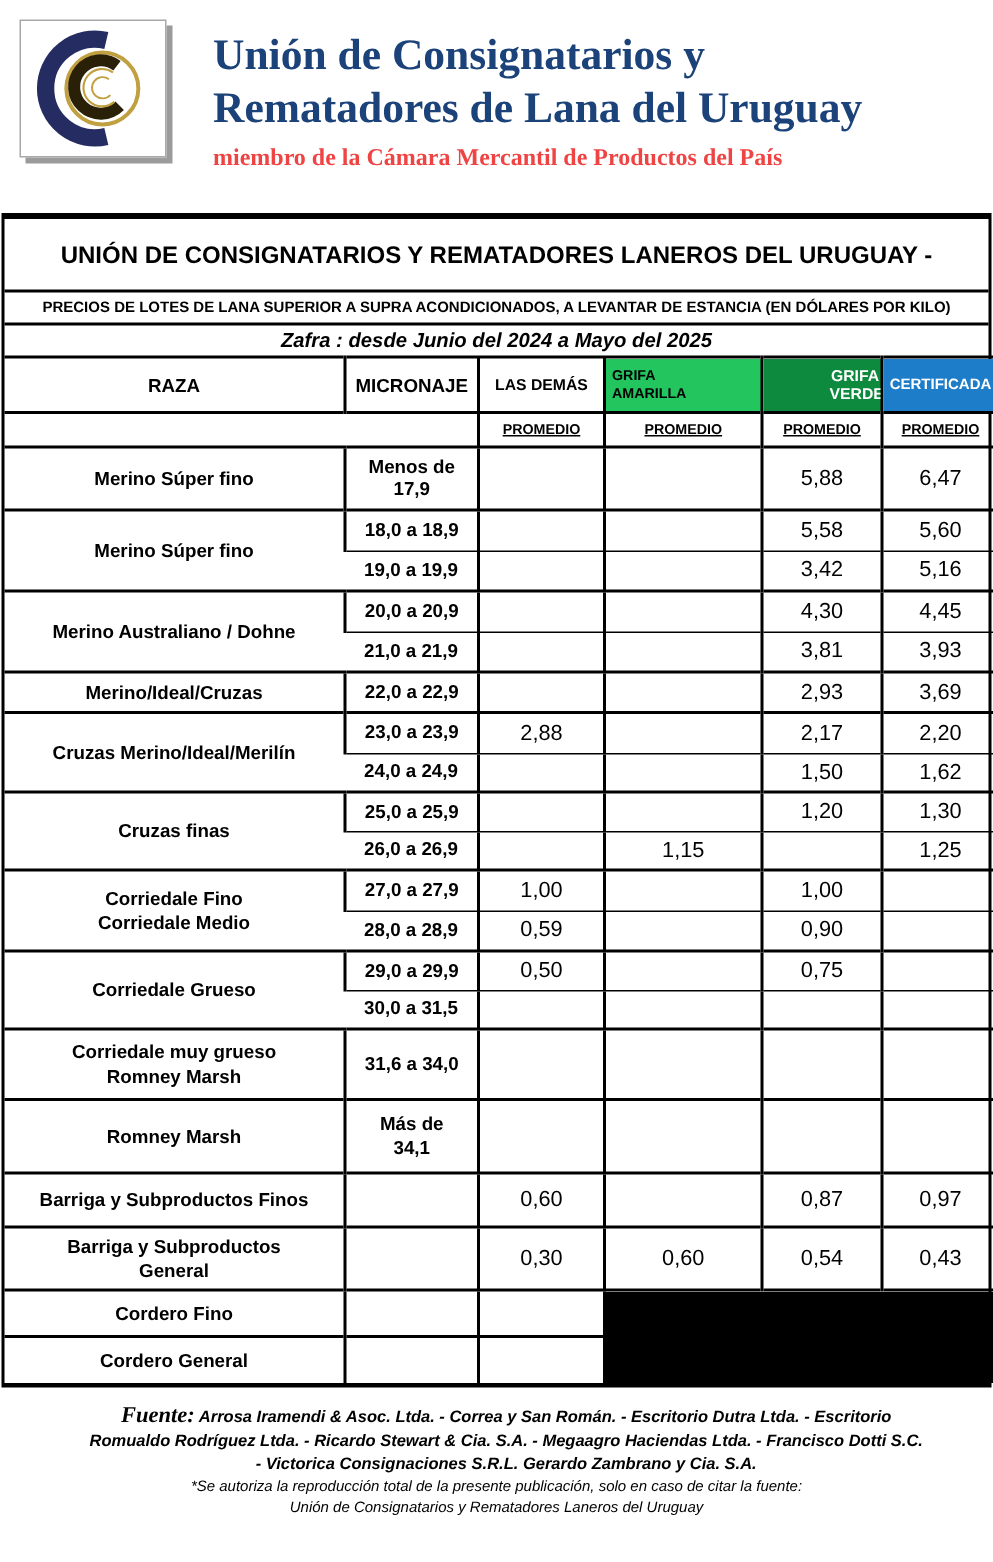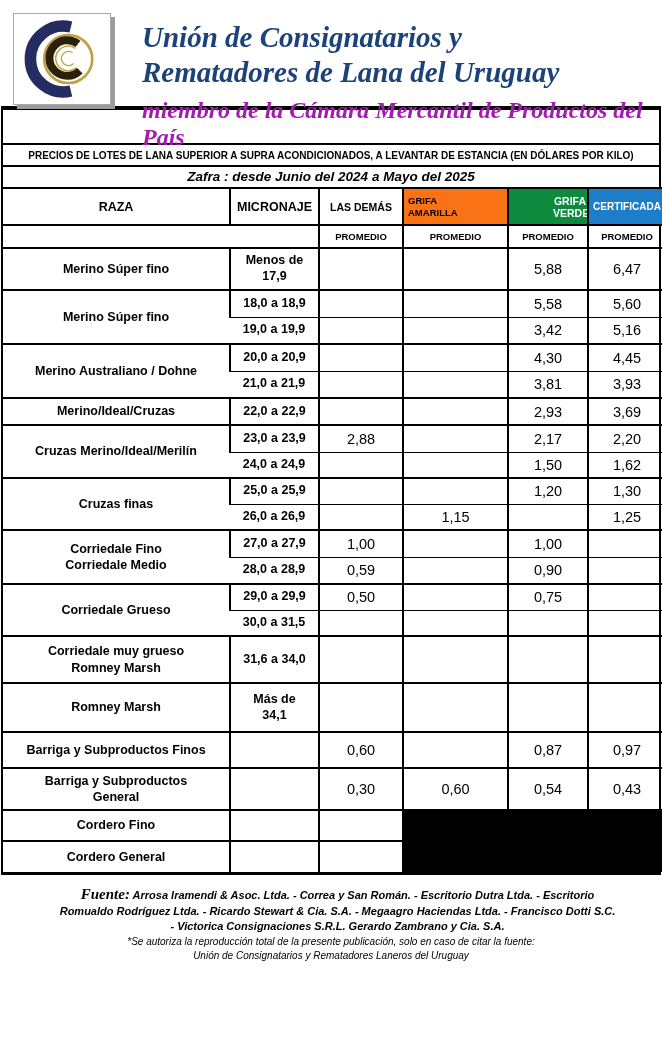--- a/index.html
+++ b/index.html
@@ -1,49 +1,49 @@
 <!DOCTYPE html>
 <html><head>
 <meta charset="utf-8">
 <style>
   html,body{margin:0;padding:0;background:#fff;}
   body{width:662px;height:1041px;font-family:"Liberation Sans",sans-serif;color:#000;position:relative;}
 
   
-  .letterhead{position:relative;height:106px;font-style:italic;}
+  .letterhead{position:relative;height:142px;}
   .logo-box{position:absolute;left:13px;top:13px;width:96px;height:90px;background:#fff;
             border:1px solid #a8a8a8;box-shadow:4px 4px 0 #9b9b9b;
             display:flex;align-items:center;justify-content:center;}
   .org-name{position:absolute;left:142px;top:20px;color:#1b4279;
             font-family:"Liberation Serif",serif;font-weight:bold;font-size:29px;line-height:1.2;}
-  .org-sub{position:absolute;left:142px;top:97px;color:#a21caf;
-           font-family:"Liberation Serif",serif;font-weight:bold;font-size:24px;}
+  .org-sub{position:absolute;left:142px;top:97px;color:#ef4444;
+           font-family:"Liberation Serif",serif;font-weight:bold;font-size:16px;}
 
   
   .content-box{margin:0 1px;border:2px solid #000;border-top:4px solid #000;border-bottom:3px solid #000;}
   .main-title{text-align:center;font-weight:bold;font-size:16px;line-height:2.2;padding:7px 0 5px;}
   .precios-bar{border-top:2px solid #000;border-bottom:2px solid #000;text-align:center;
-               font-weight:bold;font-size:10px;padding:5px 0 4px;margin-top:21px;}
+               font-weight:bold;font-size:10px;padding:5px 0 4px;}
   .zafra{text-align:center;font-weight:bold;font-style:italic;font-size:13.5px;padding:2px 0 3px;}
 
   
   table{border-collapse:collapse;table-layout:fixed;width:100%;border-top:2px solid #000;}
   col.c-raza{width:227px;} col.c-mic{width:89px;} col.c-demas{width:84px;}
   col.c-ama{width:105px;} col.c-verde{width:80px;} col.c-cert{width:77px;}
   th,td{padding:0;margin:0;text-align:center;vertical-align:middle;overflow:hidden;
         border-left:2px solid #000;border-top:1px solid #000;}
   th:first-child,td:first-child{border-left:none;}
   thead tr:first-child th{border-top:none;}
   tr.thick>td,tr.thick>th{border-top:2px solid #000;}
   th.h-main{font-size:12.5px;font-weight:bold;}
   th.h-demas{font-size:10.5px;font-weight:bold;}
   th.h-ama{font-size:9.5px;font-weight:bold;text-align:left;padding-left:4px;line-height:1.2;}
   th.h-verde{font-size:10.5px;font-weight:bold;color:#fff;padding-left:44px;}
   th.h-cert{font-size:10px;font-weight:bold;color:#fff;}
-  th.h-prom{font-size:9.5px;font-weight:bold;}
+  th.h-prom{font-size:9.5px;font-weight:bold;text-decoration:underline;}
   td.raza{font-weight:bold;font-size:12.5px;line-height:1.3;}
   td.mic{font-weight:bold;font-size:12.5px;line-height:1.25;}
   td.val{font-size:14.5px;}
   td.redacted{background:#000;}
 
   
   .footer{text-align:center;padding-top:9px;}
   .sources{font-weight:bold;font-style:italic;font-size:11px;line-height:1.35;padding-left:13px;}
   .fuente-label{font-family:"Liberation Serif",serif;font-size:15px;font-weight:bold;font-style:italic;}
   .note{font-weight:normal;font-style:italic;font-size:10px;line-height:1.3;margin-top:1px;}
@@ -64,41 +64,42 @@
   <div class="org-name">
     <div>Unión de Consignatarios y</div>
     <div>Rematadores de Lana del Uruguay</div>
   </div>
   <div class="org-sub">miembro de la Cámara Mercantil de Productos del País</div>
 </div>
 
 <div class="content-box">
 
   <div class="main-title">
+    <div>UNIÓN DE CONSIGNATARIOS Y REMATADORES LANEROS DEL URUGUAY -</div>
   </div>
 
   <div class="precios-bar">PRECIOS DE LOTES DE LANA SUPERIOR A SUPRA ACONDICIONADOS, A LEVANTAR DE ESTANCIA (EN DÓLARES POR  KILO)</div>
 
   <div class="zafra">Zafra : desde Junio del 2024 a Mayo del 2025</div>
 
   <table>
     <colgroup>
       <col class="c-raza">
         <col class="c-mic">
         <col class="c-demas">
       <col class="c-ama">
         <col class="c-verde">
         <col class="c-cert">
     </colgroup>
     <thead>
       <tr style="height:37px;">
         <th class="h-main">RAZA</th>
         <th class="h-main">MICRONAJE</th>
         <th class="h-demas">LAS DEMÁS</th>
-        <th class="h-ama" style="background: #f97316;">
+        <th class="h-ama" style="background: #22c55e;">
           <div>GRIFA</div>
           <div>AMARILLA</div>
         </th>
         <th class="h-verde" style="background: rgb(14, 138, 62);">GRIFA VERDE</th>
         <th class="h-cert" style="background: rgb(30, 125, 200);">CERTIFICADA</th>
       </tr>
       <tr class="thick" style="height:23px;">
         <th colspan="2"></th>
         <th class="h-prom">PROMEDIO</th>
         <th class="h-prom">PROMEDIO</th>

